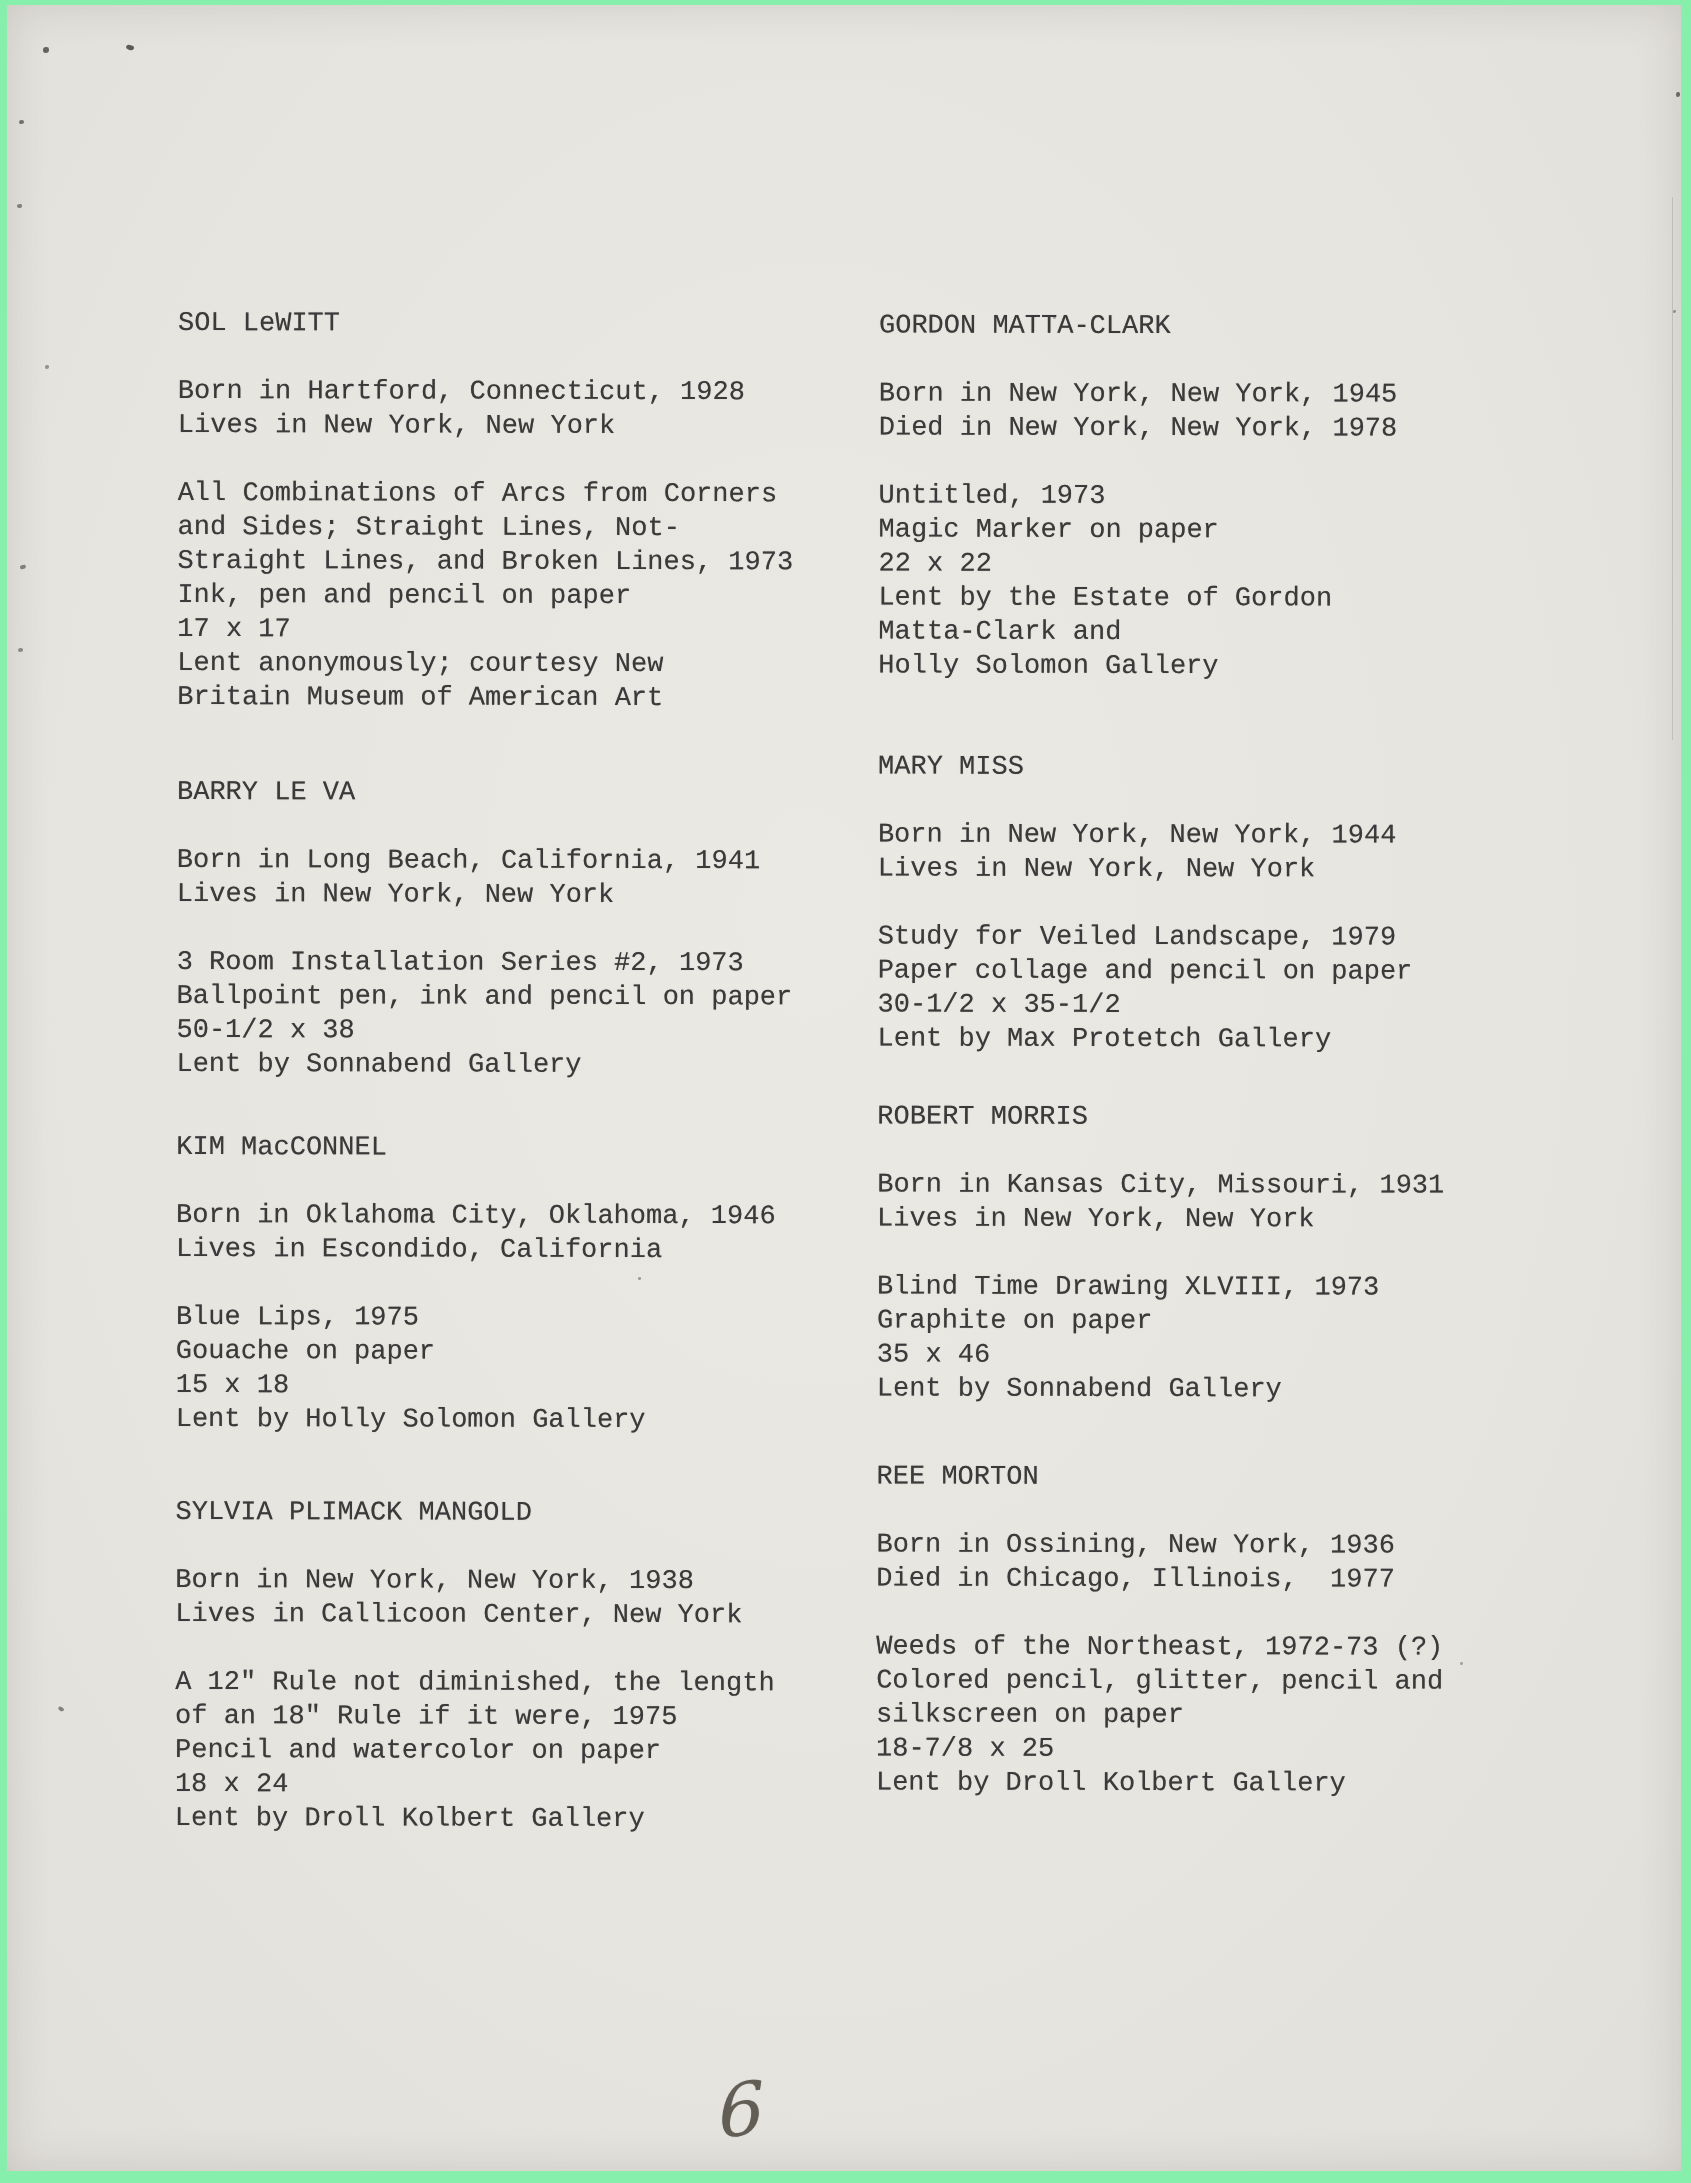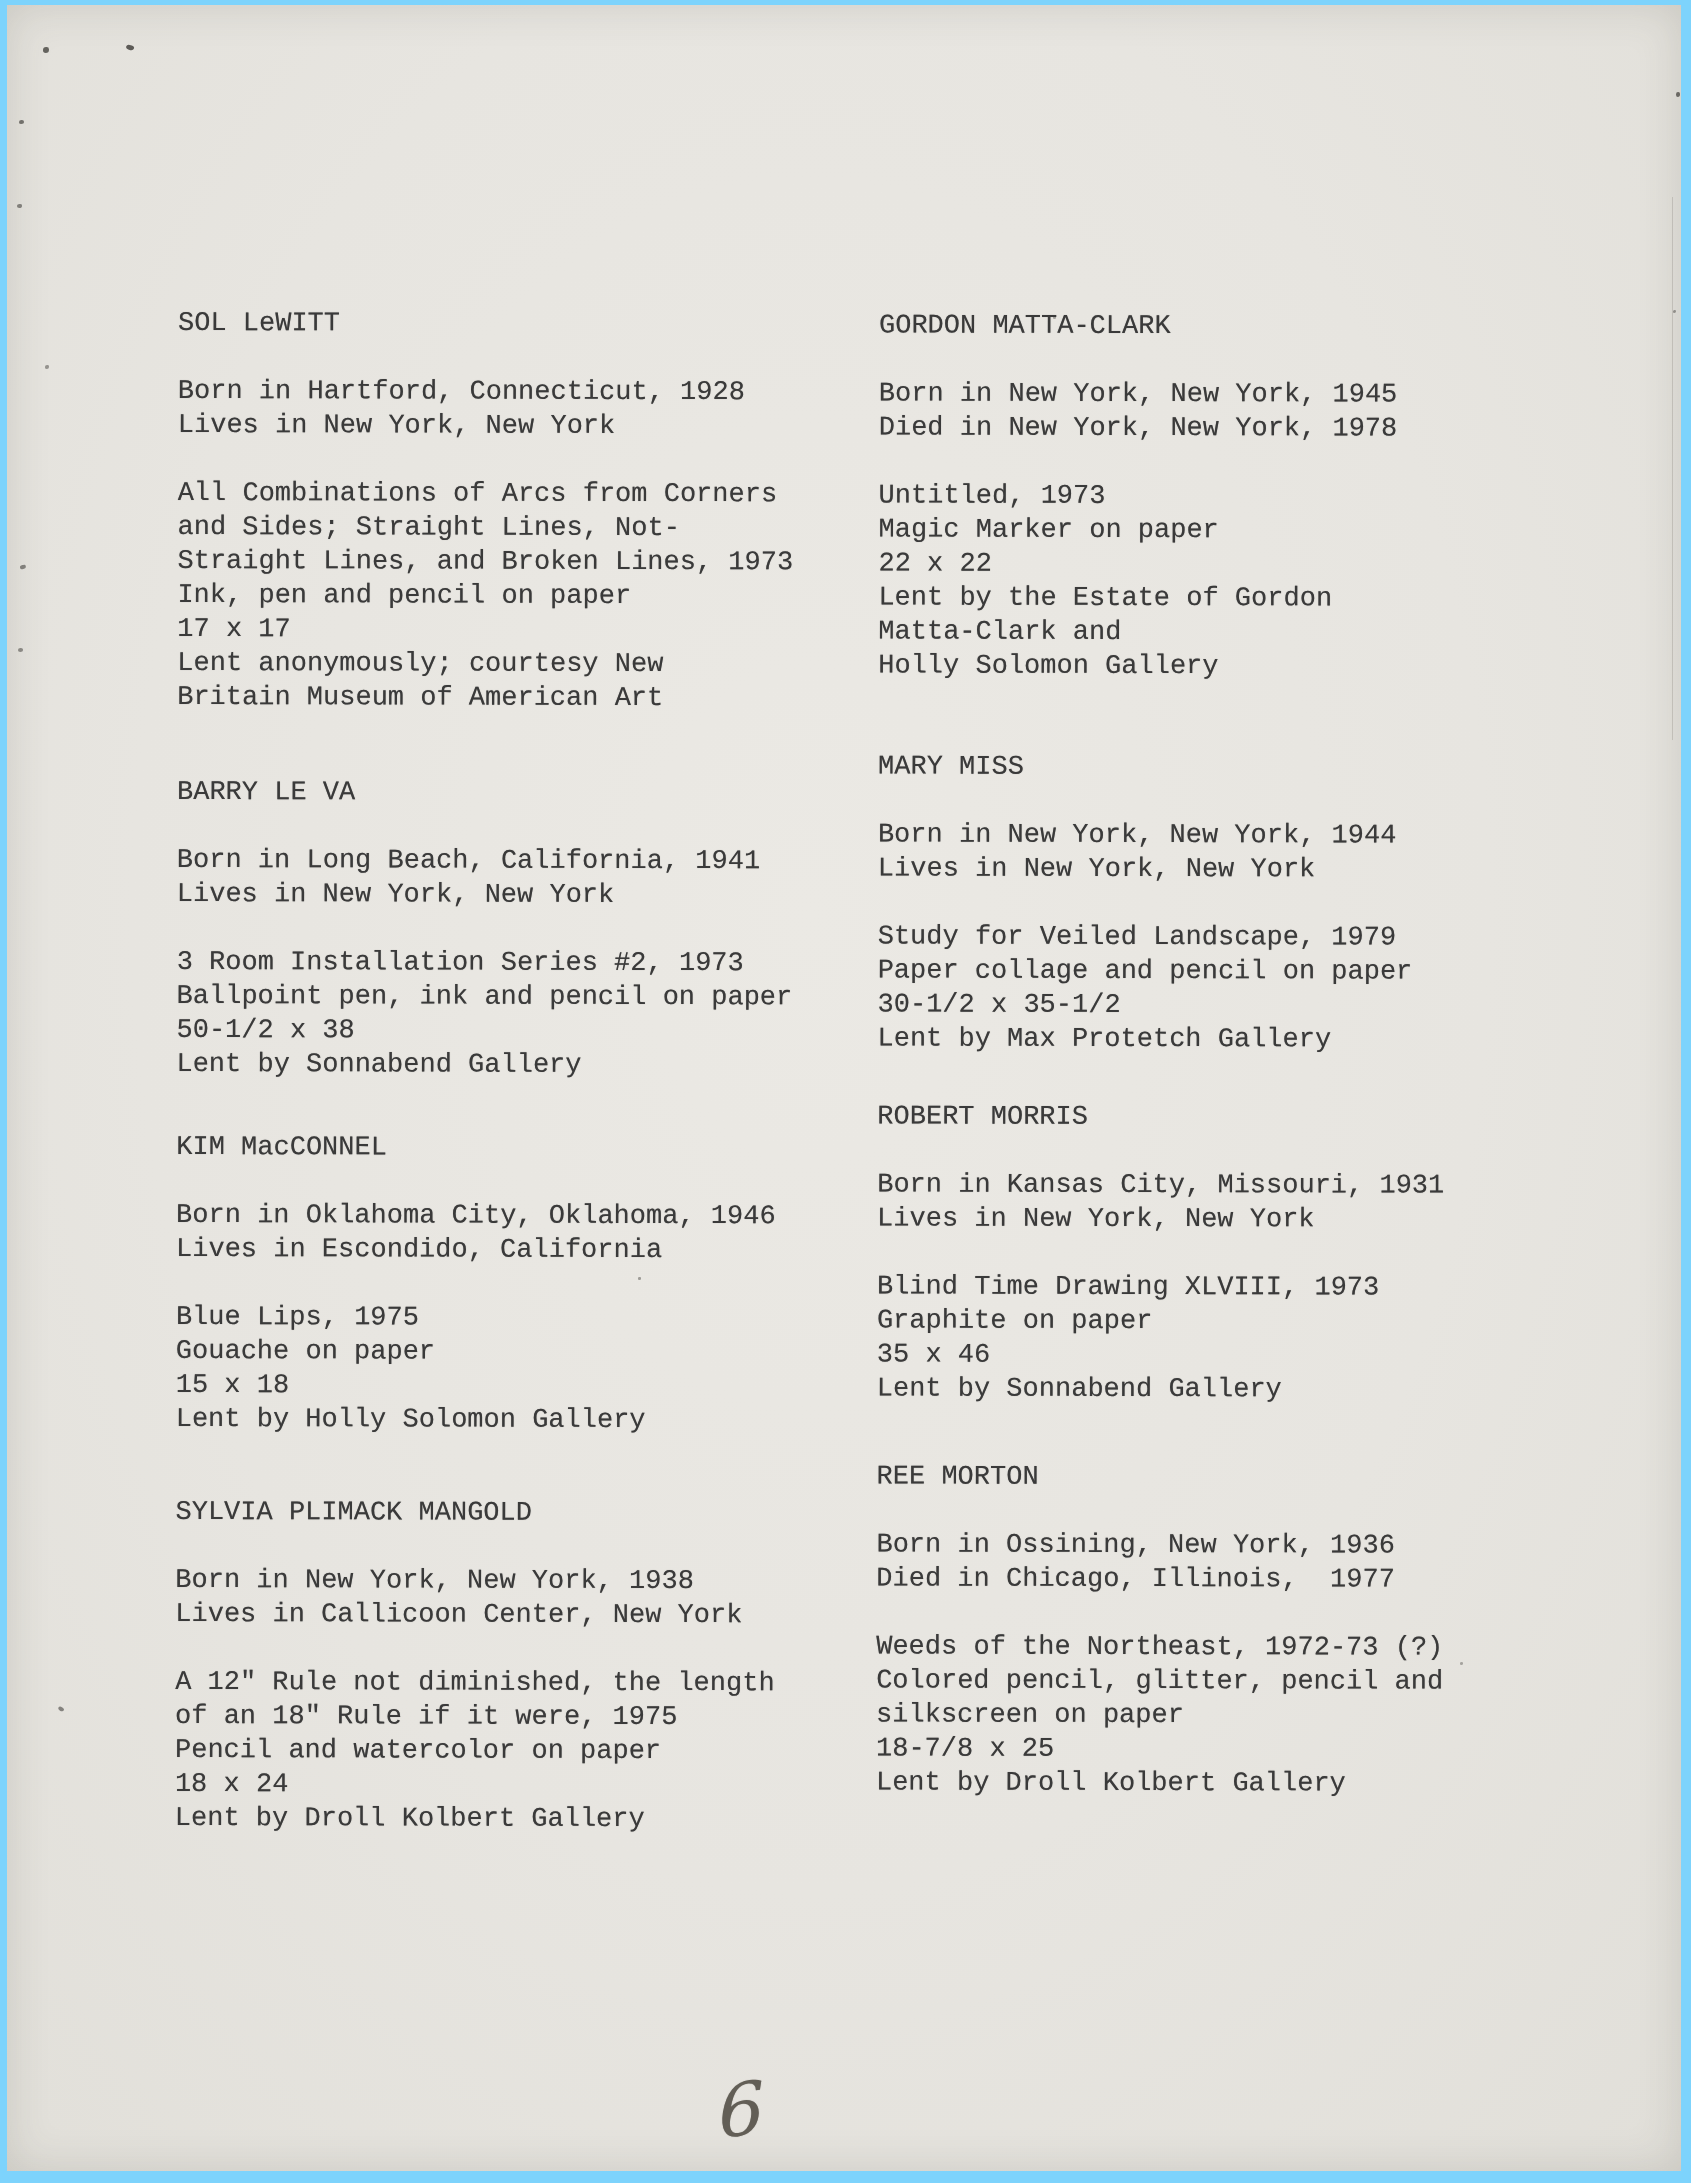--- a/index.html
+++ b/index.html
@@ -7,21 +7,21 @@
     padding: 0;
     background: #2e2d2b;
     width: 1692px;
     height: 2183px;
     overflow: hidden;
   }
   .scan {
     position: relative;
     width: 1692px;
     height: 2183px;
-    background: #7dd3fc;
+    background: #86efac;
   }
   
   .paper {
     position: absolute;
     left: 7px;
     top: 5px;
     width: 1674px;
     height: 2166px;
     background: radial-gradient(ellipse at 48% 42%, #ebe9e4 0%, #e7e5e0 55%, #e1dfd9 100%);
     box-shadow: inset 0 0 44px rgba(70, 66, 58, 0.16);

